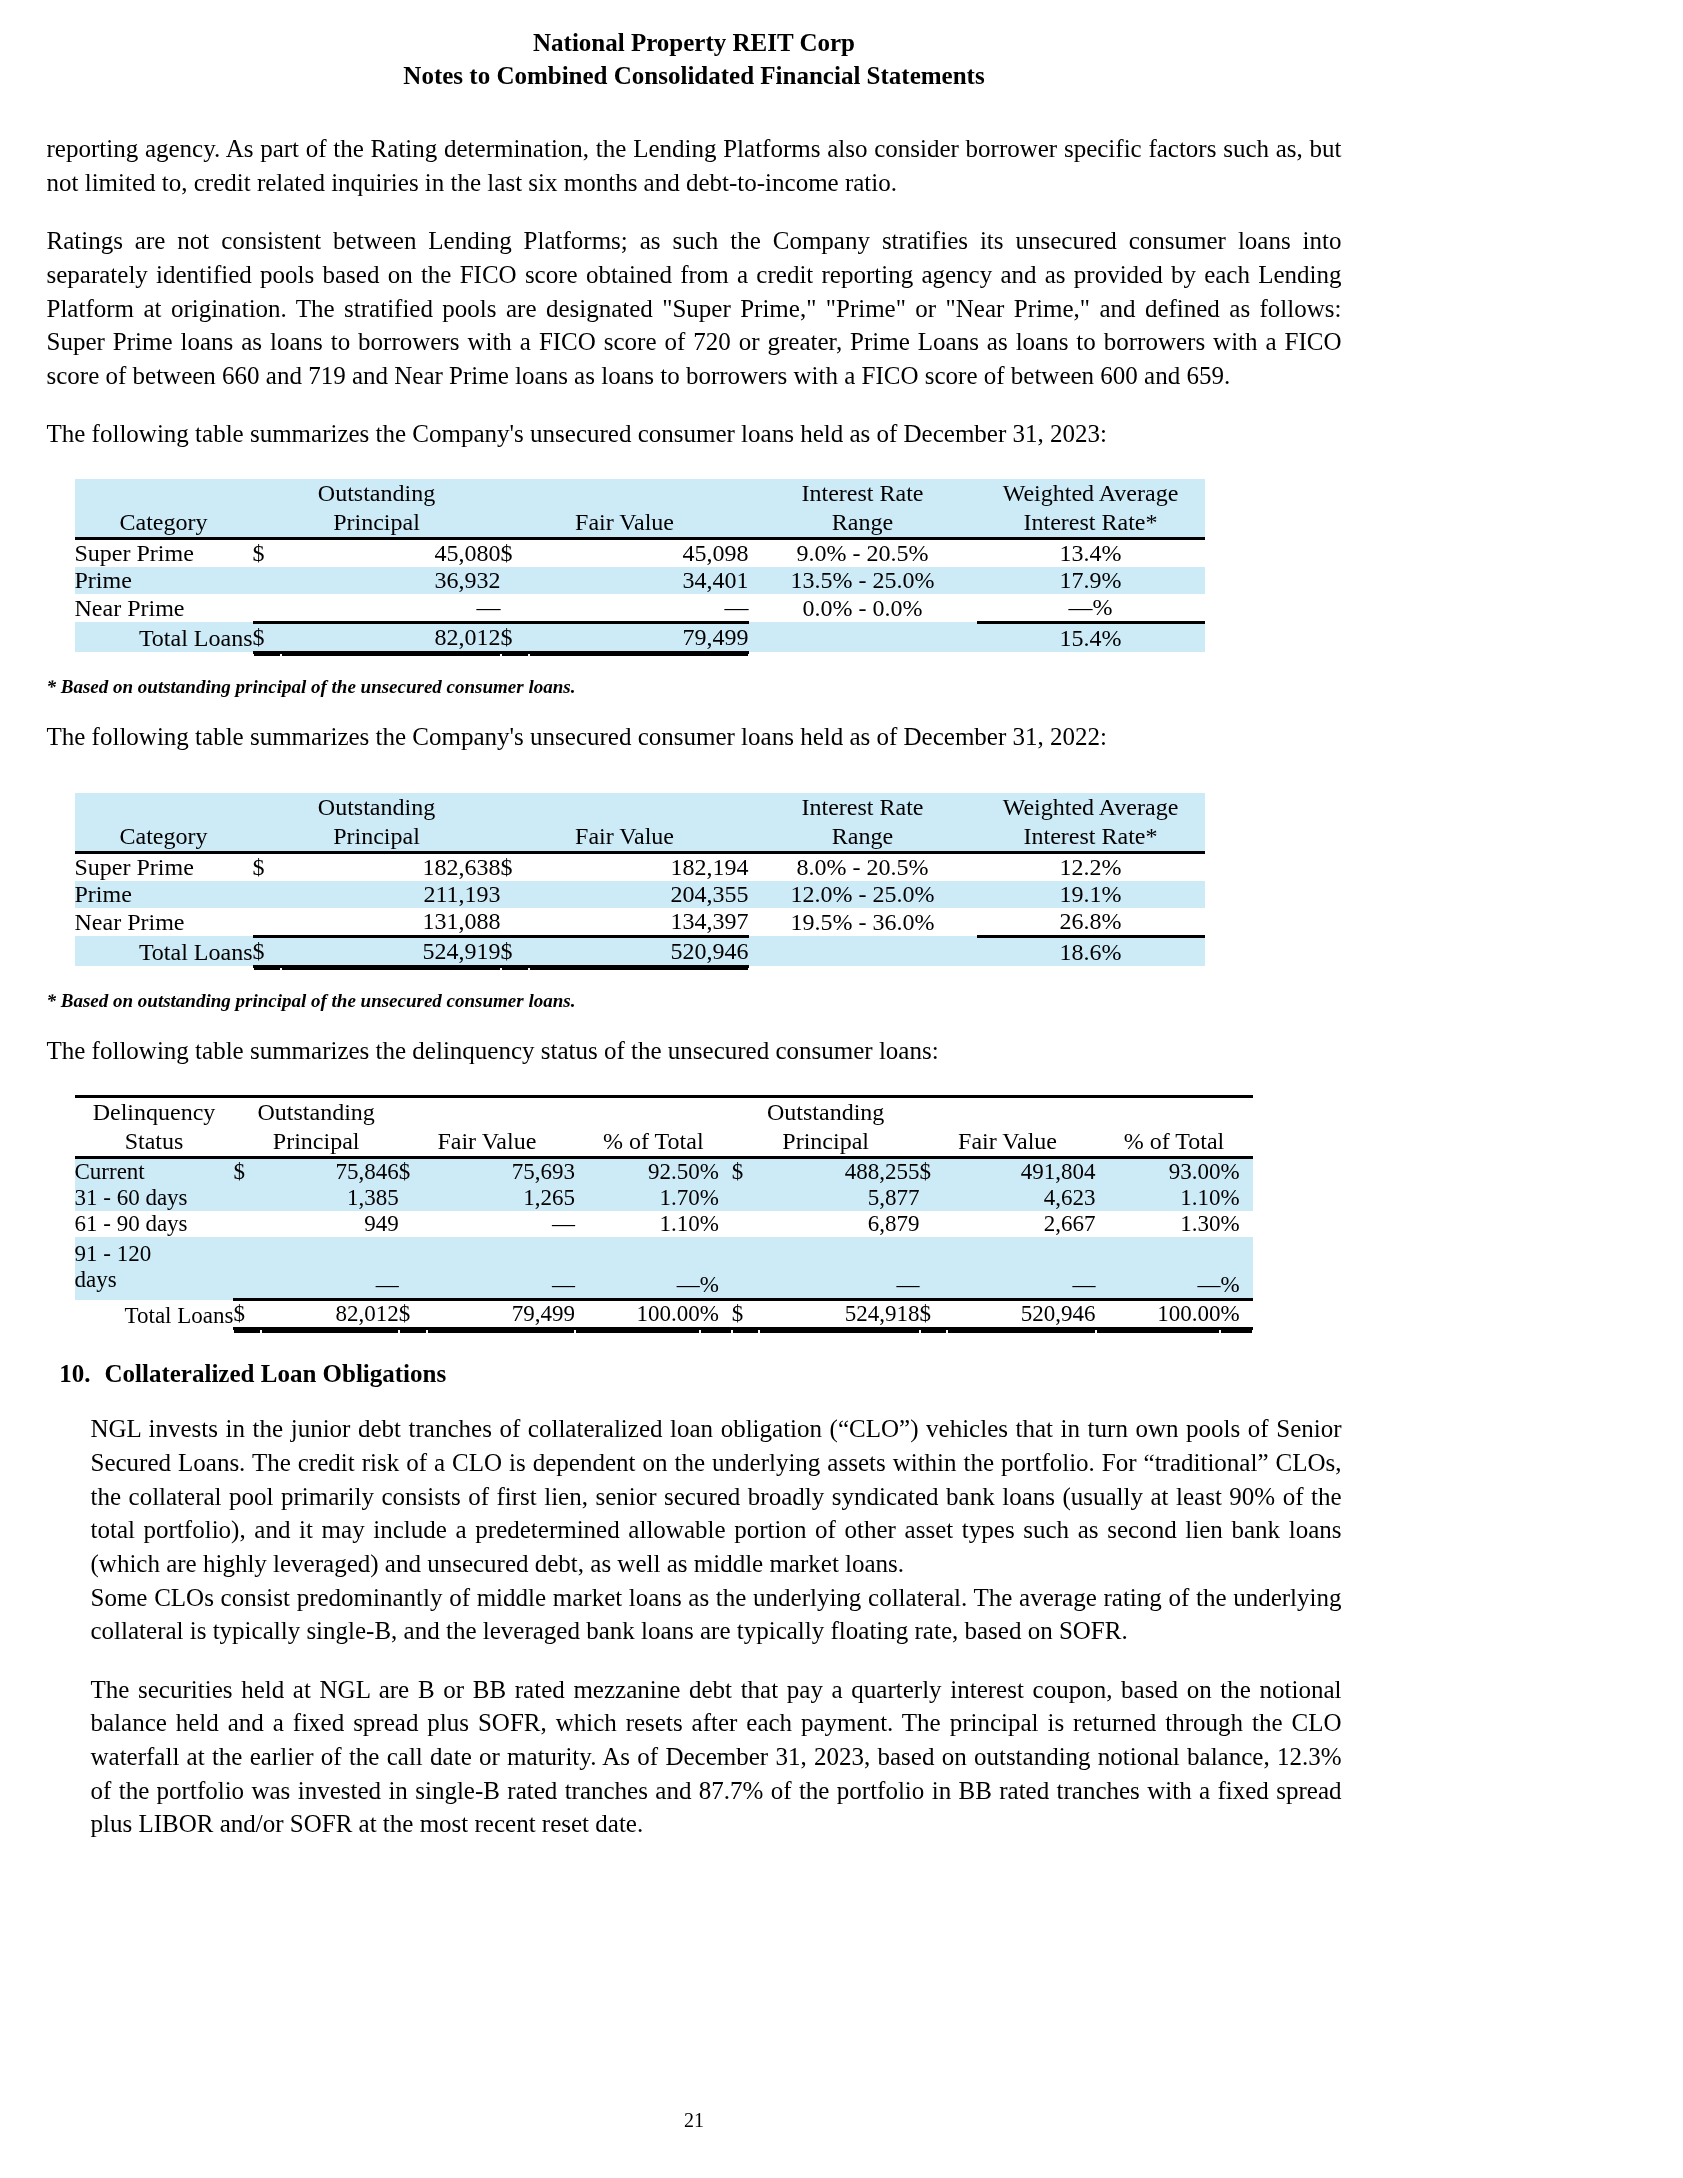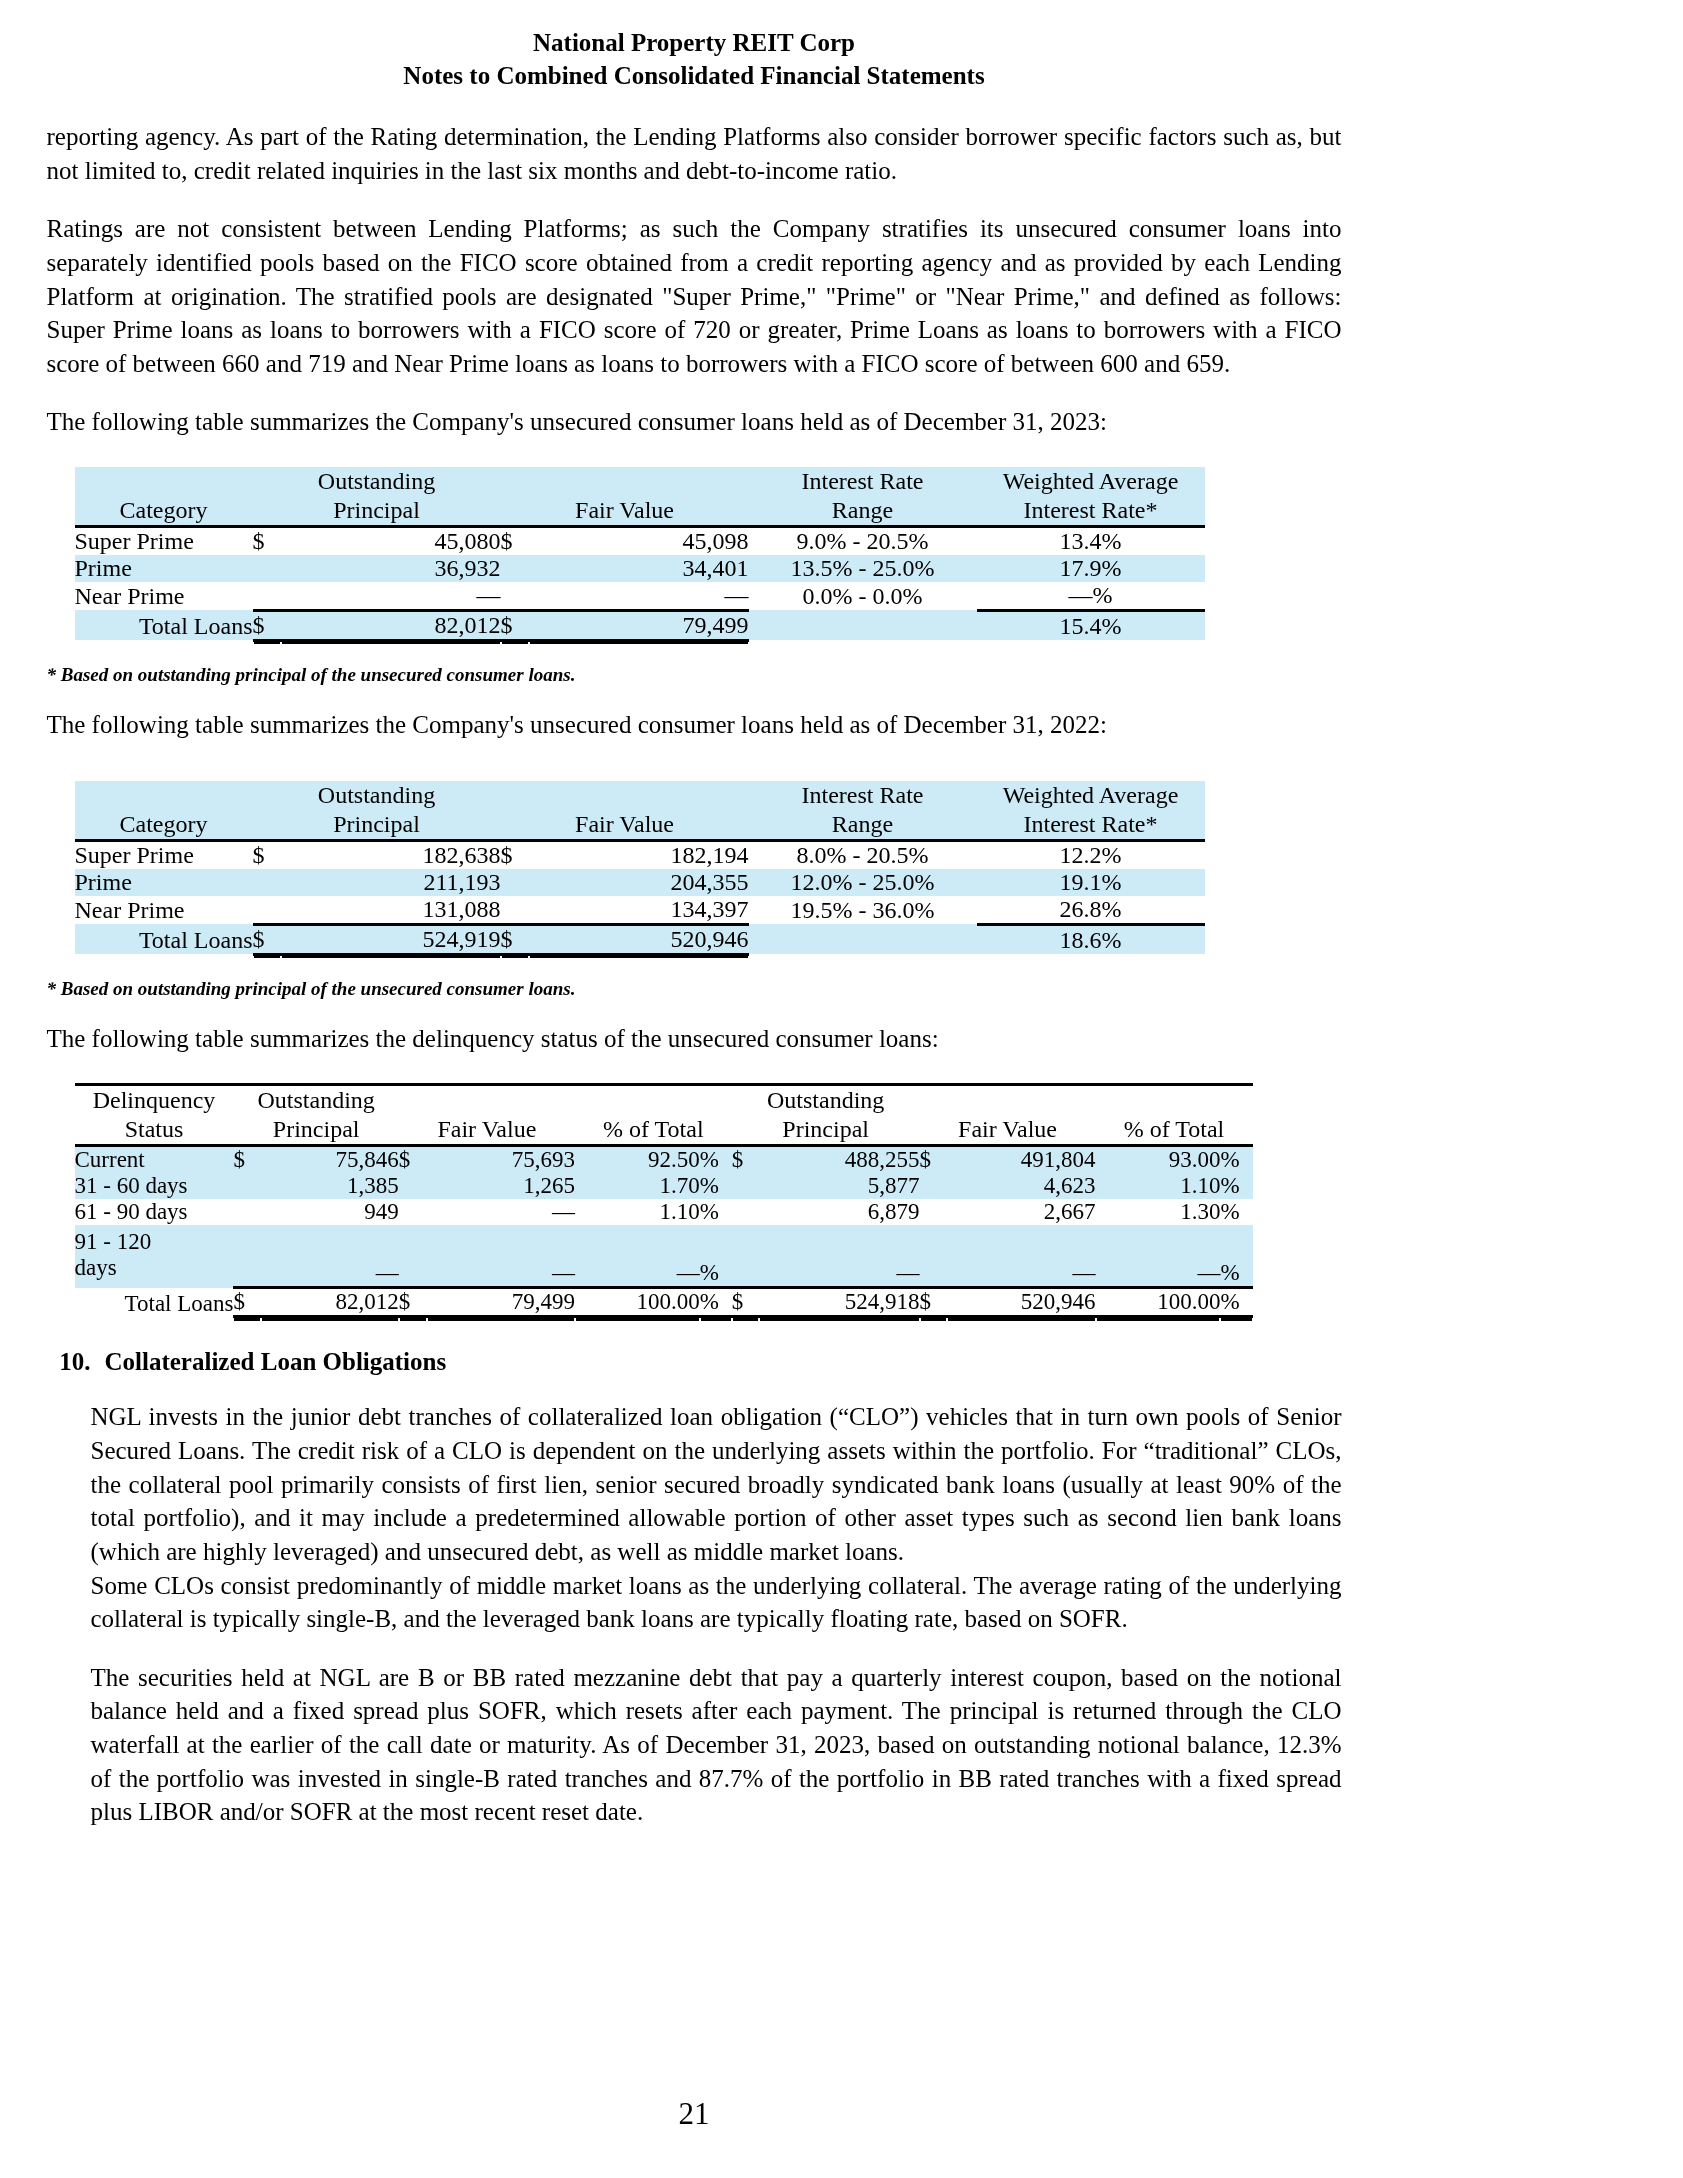--- a/index.html
+++ b/index.html
@@ -85,38 +85,38 @@
     margin-top: 30px;
     display: flex;
   }
   .sect-num { width: 44px; flex: none; text-align: right; padding-right: 14px;}
   .pagenum {
     position: absolute;
     bottom: 46px;
     left: 0;
     width: 100%;
     text-align: center;
-    font-size: 31px;
+    font-size: 20px;
   }
   .tbl-wrap { margin-top: 28px; }
   .tbl-wrap2 { margin-top: 40px; }
 </style>
 </head>
 <body>
 
 <div class="page">
 
   <div>
     <div class="hdr">National Property REIT Corp</div>
     <div class="hdr">Notes to Combined Consolidated Financial Statements</div>
   </div>
 
   <div class="body-col">
 
-    <p class="para" style="margin-top:28px;">reporting agency. As part of the Rating determination, the Lending Platforms also consider borrower specific factors such as, but not limited to, credit related inquiries in the last six months and debt-to-income ratio.</p>
+    <p class="para" style="margin-top:40px;">reporting agency. As part of the Rating determination, the Lending Platforms also consider borrower specific factors such as, but not limited to, credit related inquiries in the last six months and debt-to-income ratio.</p>
 
     <p class="para gap">Ratings are not consistent between Lending Platforms; as such the Company stratifies its unsecured consumer loans into separately identified pools based on the FICO score obtained from a credit reporting agency and as provided by each Lending Platform at origination. The stratified pools are designated "Super Prime," "Prime" or "Near Prime," and defined as follows: Super Prime loans as loans to borrowers with a FICO score of 720 or greater, Prime Loans as loans to borrowers with a FICO score of between 660 and 719 and Near Prime loans as loans to borrowers with a FICO score of between 600 and 659.</p>
 
     <p class="para gap">The following table summarizes the Company's unsecured consumer loans held as of December 31, 2023:</p>
 
     <div class="tbl-wrap">
       <table class="fin" id="t2023" style="width:1129px; margin-left:28px;">
         <colgroup>
           <col style="width:178px">
             <col style="width:28px">

